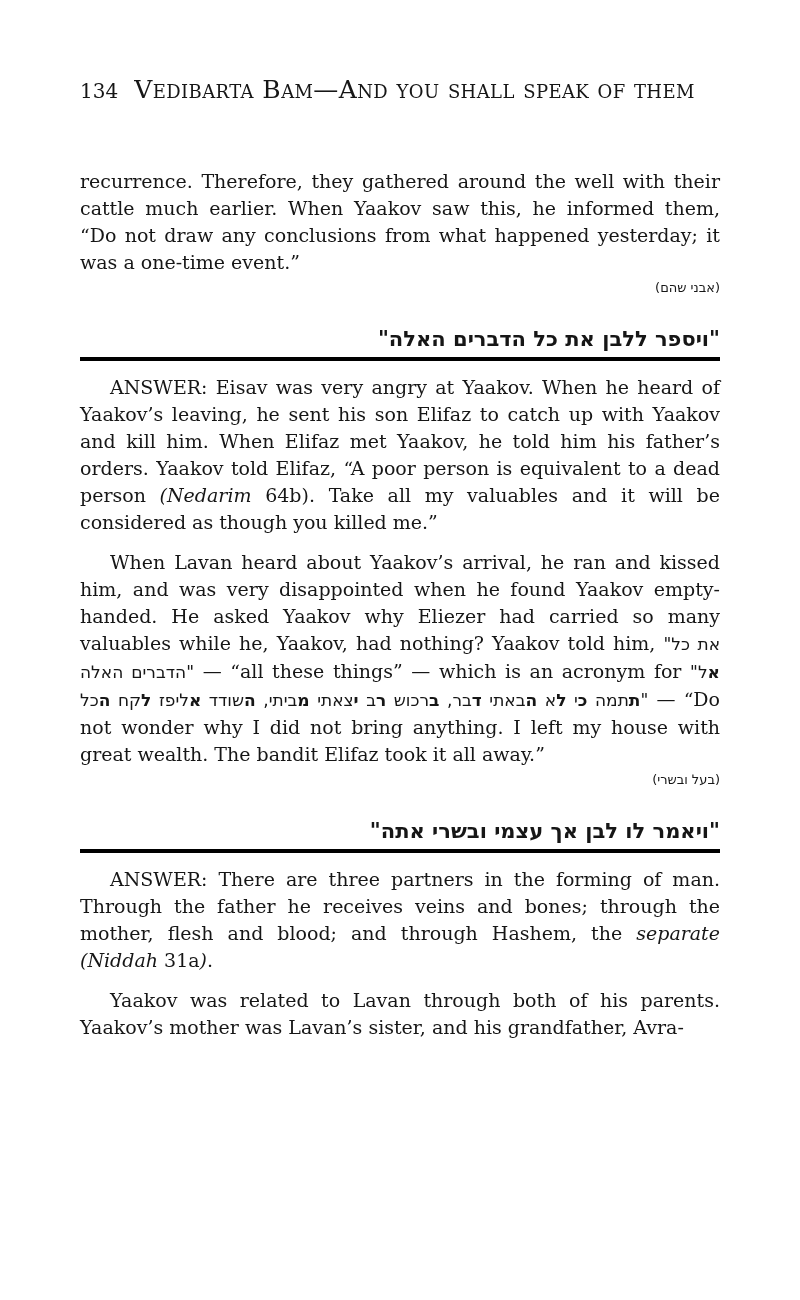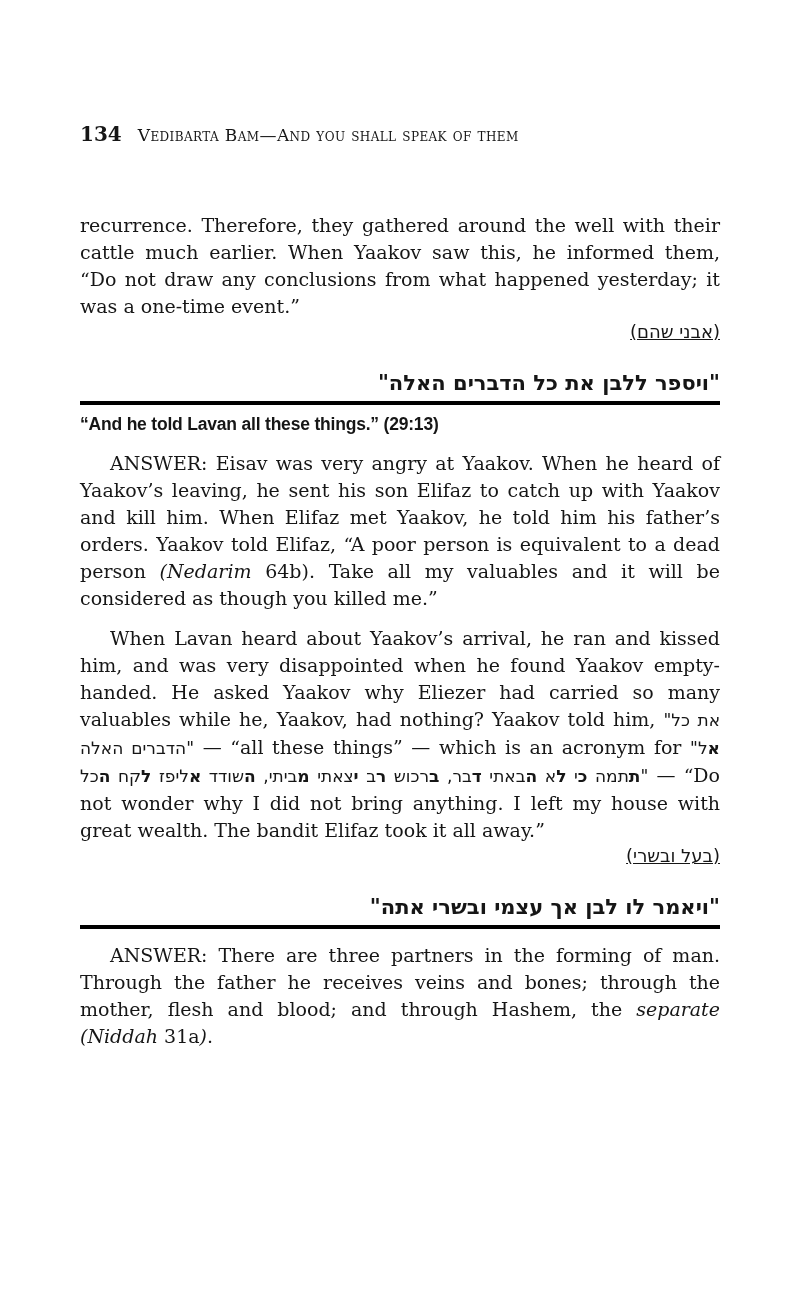--- a/index.html
+++ b/index.html
@@ -12,40 +12,39 @@
     overflow:hidden;
   }
   .content{
     position:absolute;
     left:80px;top:78px;width:640px;
   }
   .page-header{
     display:flex;align-items:baseline;gap:16px;
     font-size:20px;line-height:24px;white-space:nowrap;
   }
-  .page-number{font-weight:bold;margin-top:44px;}
+  .page-number{font-weight:normal;}
   .running-title{
     font-variant:small-caps;
     letter-spacing:0.4px;
-    font-size:17px;
+    font-size:25px;
   }
   .body-para{
     font-size:19px;line-height:27px;
     text-align:justify;
     text-indent:30px;
     margin:13px 0 0 0;
   }
   .body-para.no-indent{text-indent:0;}
   .intro-para{margin-top:65px;}
   .attribution{
     direction:rtl;
     font-family:"DejaVu Sans", sans-serif;
-    font-size:18px;line-height:17px;
+    font-size:13px;line-height:17px;
     margin:3px 0 0 0;
-    text-decoration:underline;
   }
   .section{margin-top:30px;}
   .hebrew-heading{
     direction:rtl;
     font-family:"DejaVu Sans", sans-serif;
     font-weight:bold;
     font-size:21px;line-height:26px;
     margin:0 0 5px 0;
   }
   .heading-rule{
@@ -77,28 +76,28 @@
       <span class="page-number">134</span>
       <span class="running-title">Vedibarta Bam—And you shall speak of them</span>
     </div>
 
     <p class="body-para no-indent intro-para">recurrence. Therefore, they gathered around the well with their cattle much earlier. When Yaakov saw this, he informed them, “Do not draw any conclusions from what happened yesterday; it was a one-time event.”</p>
     <p class="attribution">(אבני שהם)</p>
 
     <div class="section">
       <h2 class="hebrew-heading">"ויספר ללבן את כל הדברים האלה"</h2>
       <div class="heading-rule"></div>
-      <p class="caption">“And he told Lavan all these things.” (29:13)</p>
       <p class="body-para"><span>ANSWER: Eisav was very angry at Yaakov. When he heard of Yaakov’s leaving, he sent his son Elifaz to catch up with Yaakov and kill him. When Elifaz met Yaakov, he told him his father’s orders. Yaakov told Elifaz, “A poor person is equivalent to a dead person </span><span class="seg-i">(Nedarim</span><span> 64b). Take all my valuables and it will be considered as though you killed me.”</span></p>
       <p class="body-para"><span>When Lavan heard about Yaakov’s arrival, he ran and kissed him, and was very disappointed when he found Yaakov empty-handed. He asked Yaakov why Eliezer had carried so many valuables while he, Yaakov, had nothing? Yaakov told him, </span><span class="seg-he">"את כל הדברים האלה"</span><span> — “all these things” — which is an acronym for </span><span class="seg-he">"</span><span class="seg-he seg-b">א</span><span class="seg-he">ל </span><span class="seg-he seg-b">ת</span><span class="seg-he">תמה </span><span class="seg-he seg-b">כ</span><span class="seg-he">י </span><span class="seg-he seg-b">ל</span><span class="seg-he">א </span><span class="seg-he seg-b">ה</span><span class="seg-he">באתי </span><span class="seg-he seg-b">ד</span><span class="seg-he">בר, </span><span class="seg-he seg-b">ב</span><span class="seg-he">רכוש </span><span class="seg-he seg-b">ר</span><span class="seg-he">ב </span><span class="seg-he seg-b">י</span><span class="seg-he">צאתי </span><span class="seg-he seg-b">מ</span><span class="seg-he">ביתי, </span><span class="seg-he seg-b">ה</span><span class="seg-he">שודד </span><span class="seg-he seg-b">א</span><span class="seg-he">ליפז </span><span class="seg-he seg-b">ל</span><span class="seg-he">קח </span><span class="seg-he seg-b">ה</span><span class="seg-he">כל"</span><span> — “Do not wonder why I did not bring anything. I left my house with great wealth. The bandit Elifaz took it all away.”</span></p>
       <p class="attribution">(בעל ובשרי)</p>
     </div>
 
     <div class="section">
       <h2 class="hebrew-heading">"ויאמר לו לבן אך עצמי ובשרי אתה"</h2>
       <div class="heading-rule"></div>
       <p class="caption">
       </p>
       <p class="body-para"><span>ANSWER: There are three partners in the forming of man. Through the father he receives veins and bones; through the mother, flesh and blood; and through Hashem, the </span><span class="seg-i">separate</span><span> </span><span class="seg-i">(Niddah</span><span> 31a</span><span class="seg-i">)</span><span>.</span></p>
+      <p class="body-para">Yaakov was related to Lavan through both of his parents. Yaakov’s mother was Lavan’s sister, and his grandfather, Avra-</p>
     </div>
 
   </div>
 </div>
 
 </body></html>

